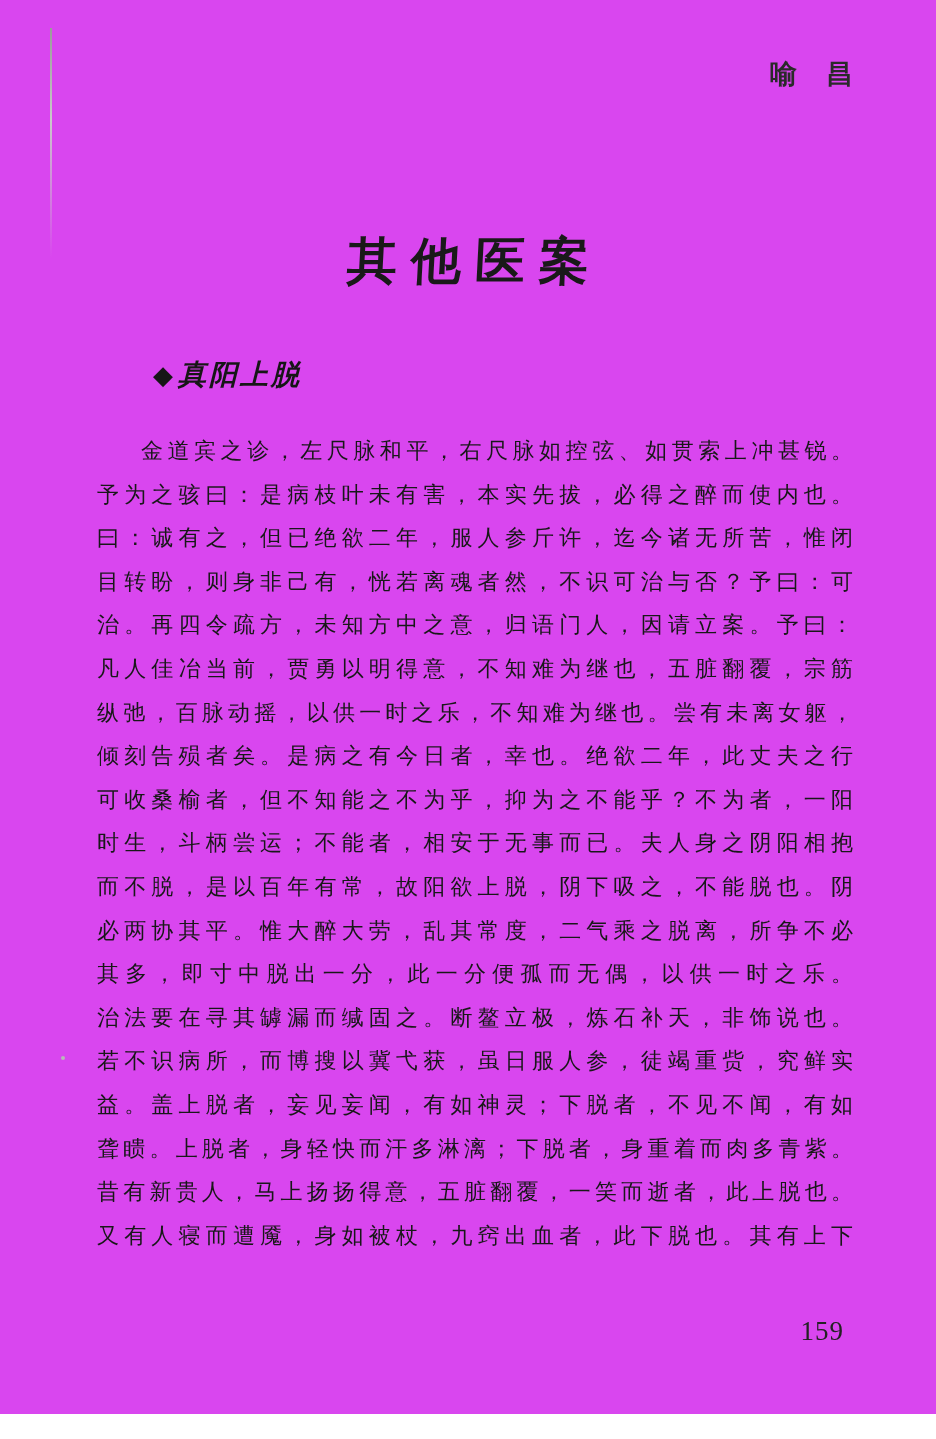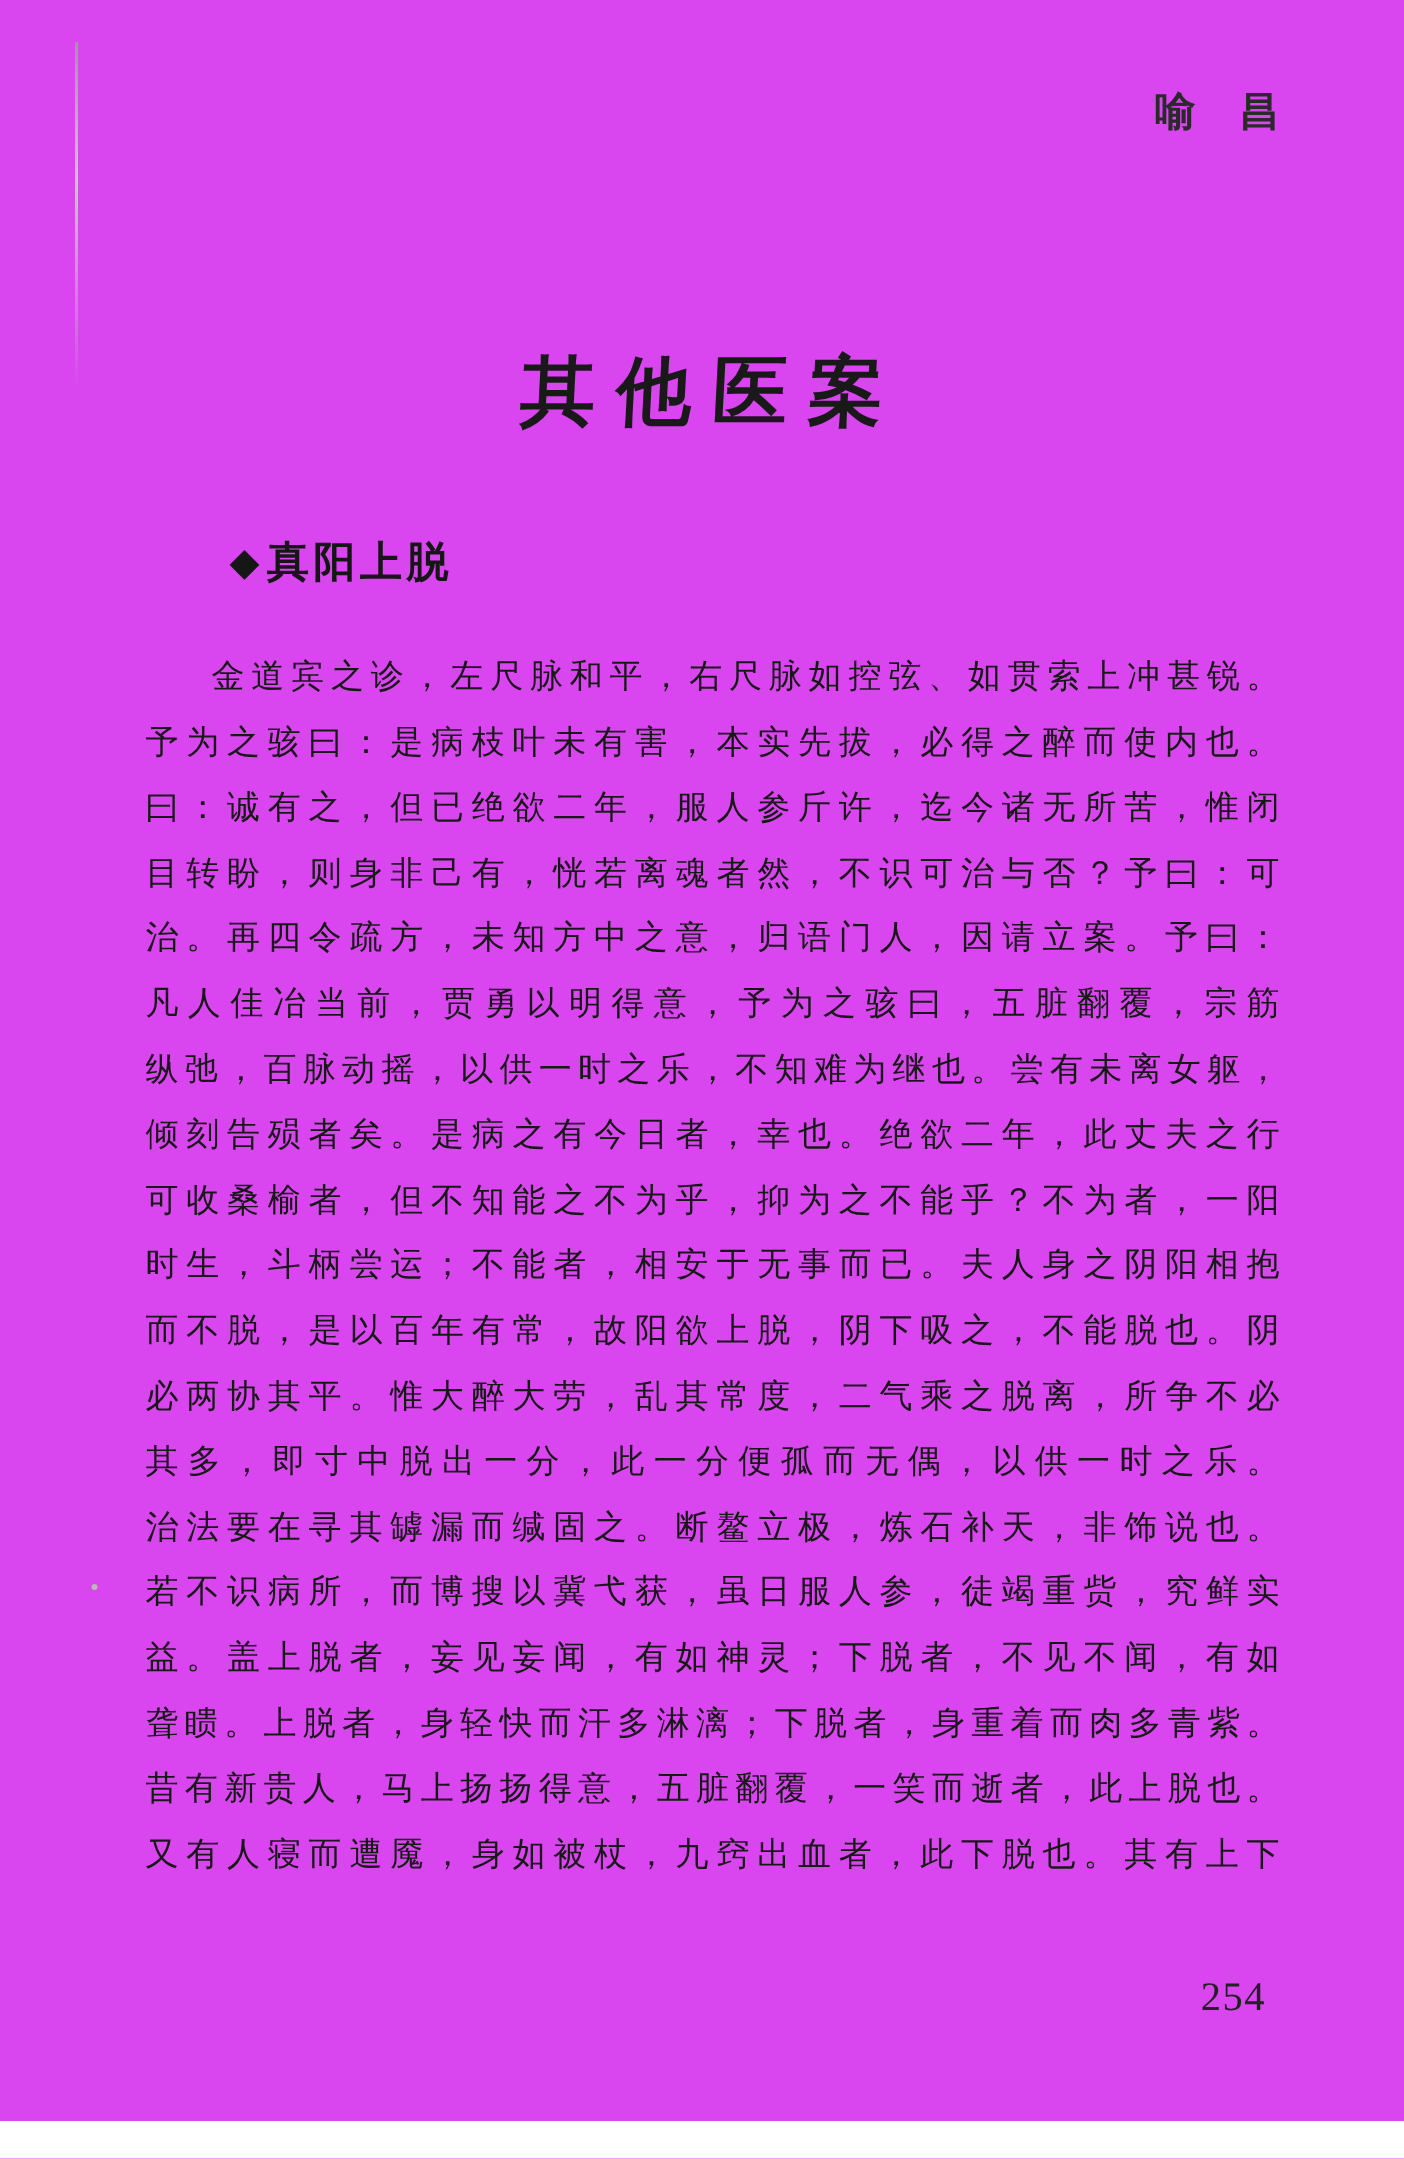--- a/index.html
+++ b/index.html
@@ -56,20 +56,21 @@
   }
   .diamond {
     font-size: 26px;
     line-height: 1;
     margin-right: 5px;
     font-family: "DejaVu Sans", sans-serif;
   }
   .section-title {
     font-size: 28px;
     letter-spacing: 3px;
+    font-style: italic;
   }
   .body-text {
     position: absolute;
     top: 429px; left: 97px;
     width: 756px;
     font-size: 22px;
     line-height: 43.6px;
     color: #181818;
   }
   .line {
@@ -102,33 +103,33 @@
     <span class="diamond">◆</span>
     <span class="section-title">真阳上脱</span>
   </div>
 
   <div class="body-text">
       <div class="line first">金道宾之诊，左尺脉和平，右尺脉如控弦、如贯索上冲甚锐。</div>
       <div class="line">予为之骇曰：是病枝叶未有害，本实先拔，必得之醉而使内也。</div>
       <div class="line">曰：诚有之，但已绝欲二年，服人参斤许，迄今诸无所苦，惟闭</div>
       <div class="line">目转盼，则身非己有，恍若离魂者然，不识可治与否？予曰：可</div>
       <div class="line">治。再四令疏方，未知方中之意，归语门人，因请立案。予曰：</div>
-      <div class="line">凡人佳冶当前，贾勇以明得意，予为之骇曰，五脏翻覆，宗筋</div>
+      <div class="line">凡人佳冶当前，贾勇以明得意，不知难为继也，五脏翻覆，宗筋</div>
       <div class="line">纵弛，百脉动摇，以供一时之乐，不知难为继也。尝有未离女躯，</div>
       <div class="line">倾刻告殒者矣。是病之有今日者，幸也。绝欲二年，此丈夫之行</div>
       <div class="line">可收桑榆者，但不知能之不为乎，抑为之不能乎？不为者，一阳</div>
       <div class="line">时生，斗柄尝运；不能者，相安于无事而已。夫人身之阴阳相抱</div>
       <div class="line">而不脱，是以百年有常，故阳欲上脱，阴下吸之，不能脱也。阴</div>
       <div class="line">必两协其平。惟大醉大劳，乱其常度，二气乘之脱离，所争不必</div>
       <div class="line">其多，即寸中脱出一分，此一分便孤而无偶，以供一时之乐。</div>
       <div class="line">治法要在寻其罅漏而缄固之。断鳌立极，炼石补天，非饰说也。</div>
       <div class="line">若不识病所，而博搜以冀弋获，虽日服人参，徒竭重赀，究鲜实</div>
       <div class="line">益。盖上脱者，妄见妄闻，有如神灵；下脱者，不见不闻，有如</div>
       <div class="line">聋瞆。上脱者，身轻快而汗多淋漓；下脱者，身重着而肉多青紫。</div>
       <div class="line">昔有新贵人，马上扬扬得意，五脏翻覆，一笑而逝者，此上脱也。</div>
       <div class="line">又有人寝而遭魇，身如被杖，九窍出血者，此下脱也。其有上下</div>
     </div>
 
   <div class="speck"></div>
 
-  <div class="page-number">254</div>
+  <div class="page-number">159</div>
 
 </div>
 
 </body></html>

